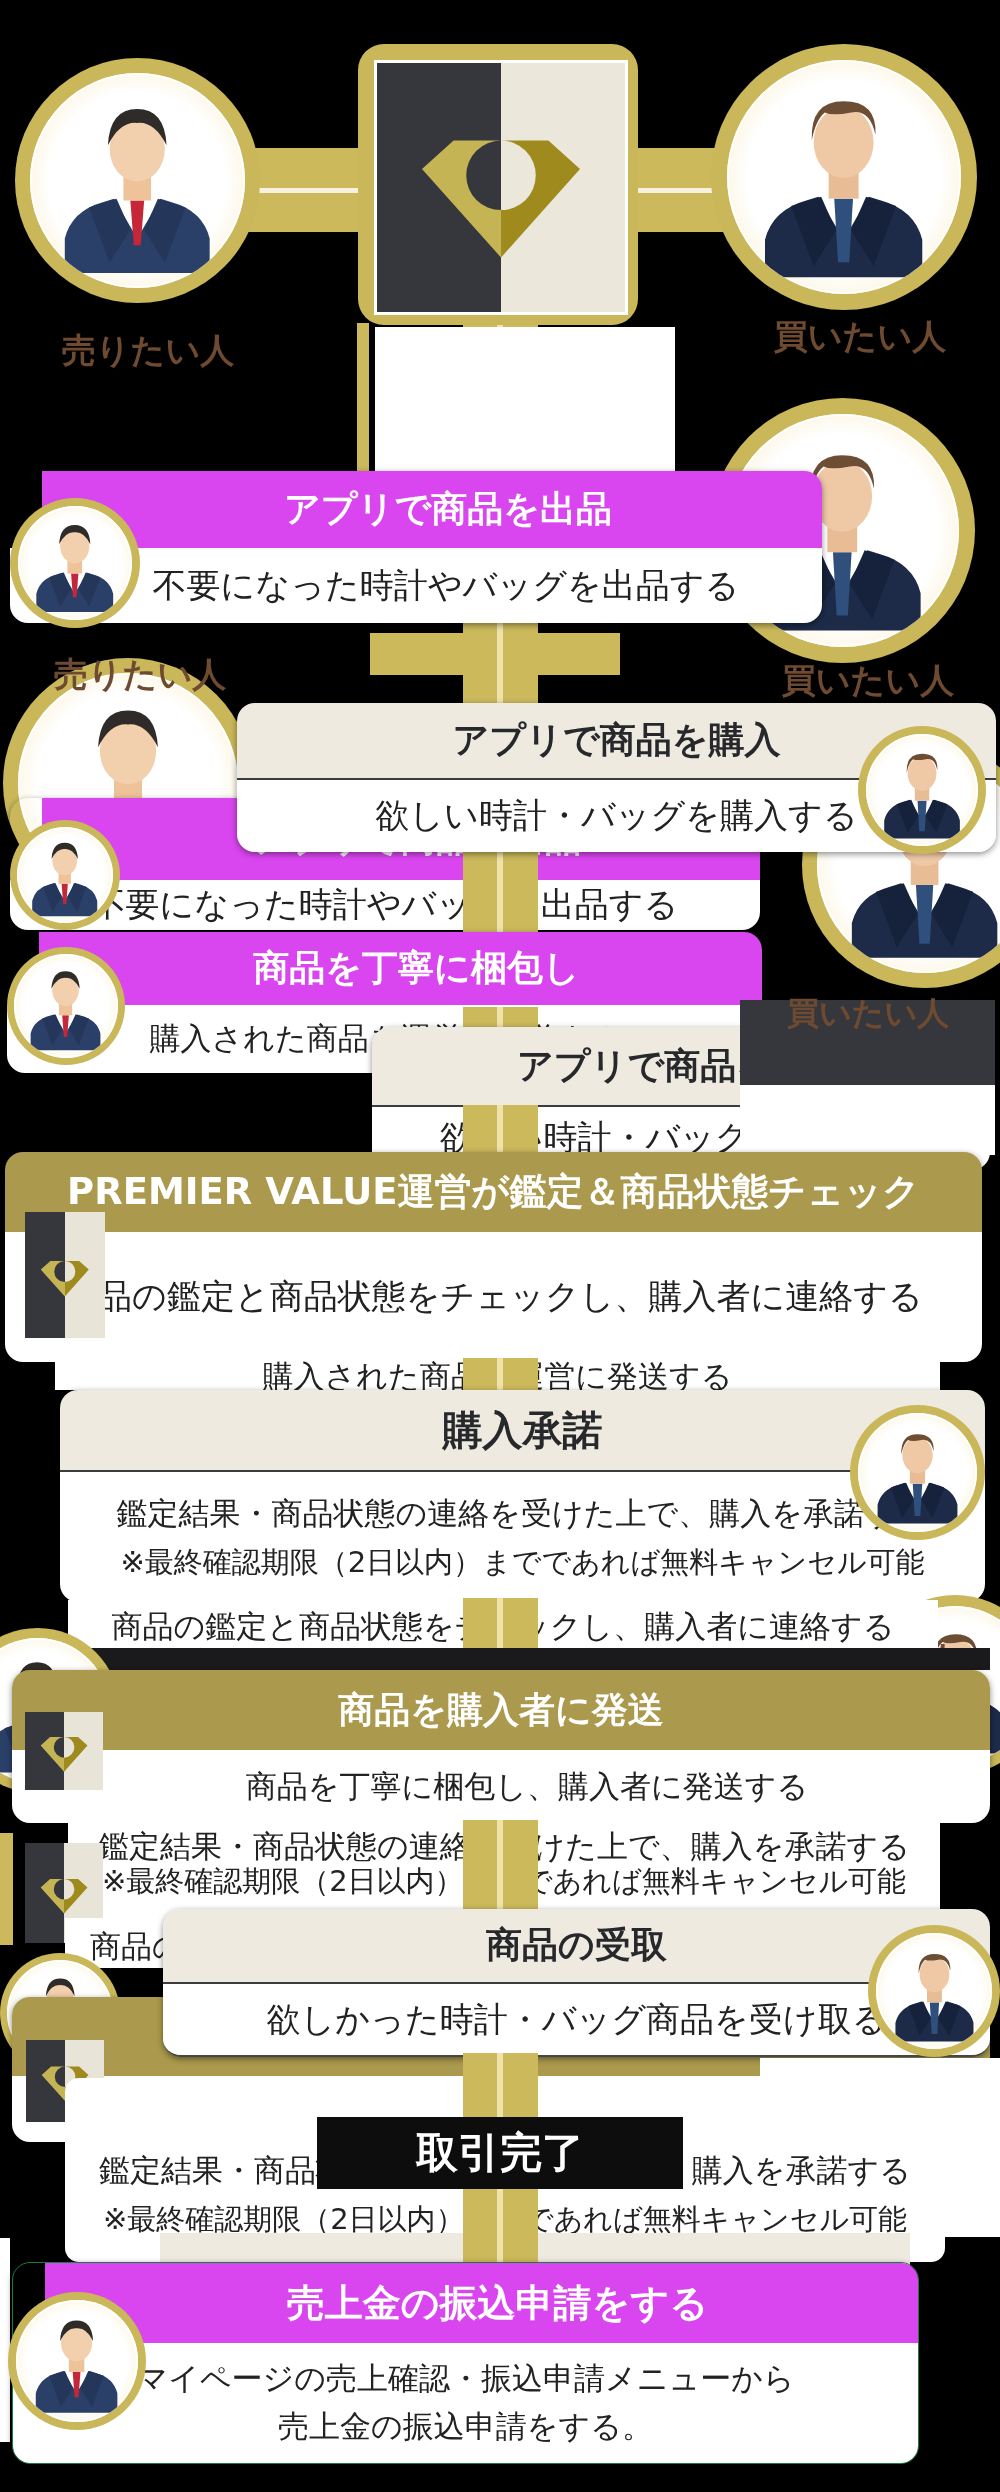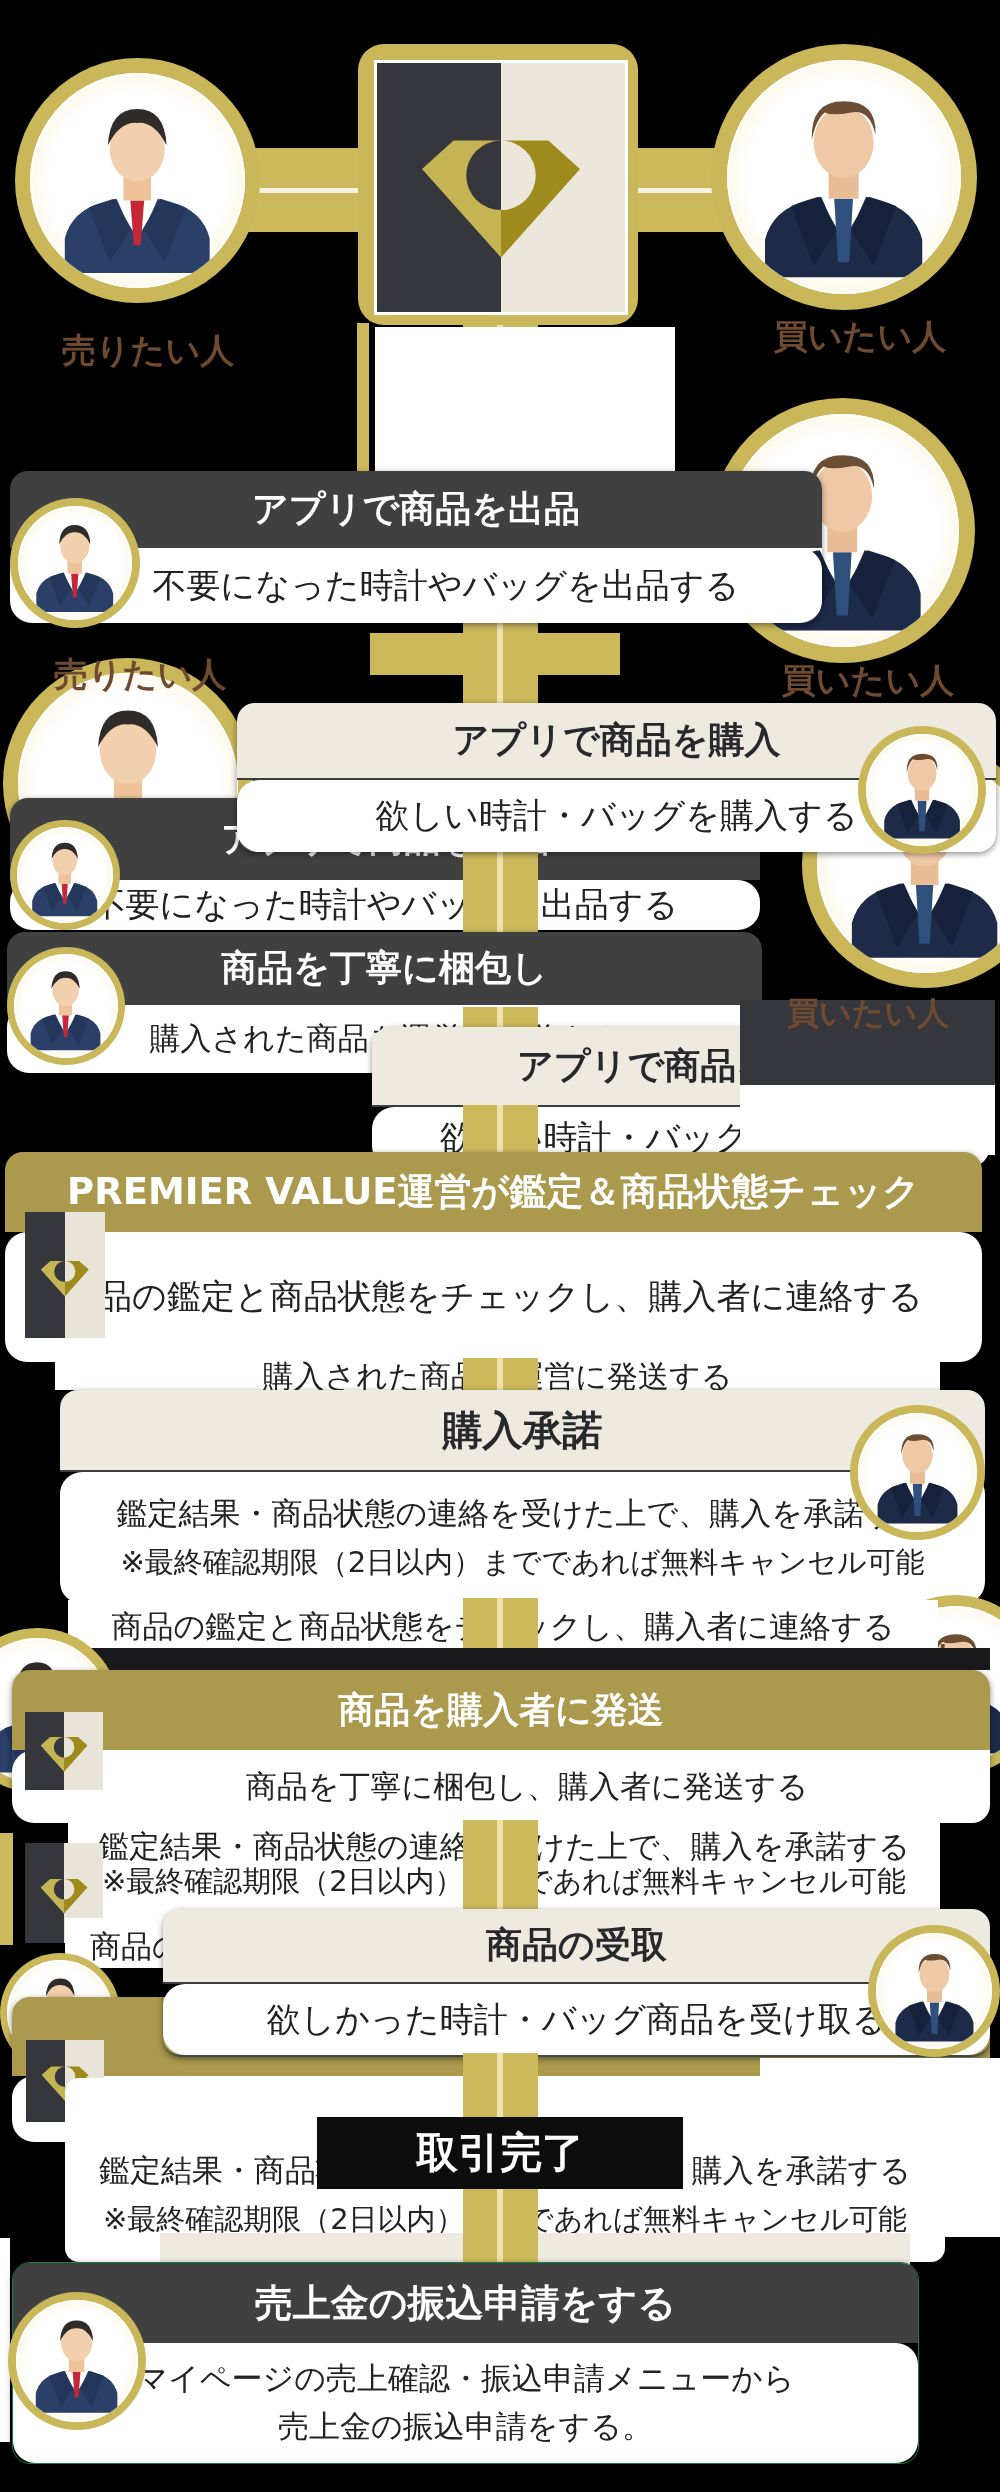--- a/index.html
+++ b/index.html
@@ -14,25 +14,25 @@
   .goldstrip{position:absolute;background:#cbb95b;}
   
   .disc{position:absolute;border-radius:50%;background:#c9b75a;overflow:hidden;}
   .disc .glow{position:absolute;left:6%;top:6%;width:88%;height:88%;border-radius:50%;
         background:radial-gradient(circle,#ffffff 58%,#fdf8ea 70%,rgba(201,183,90,.35) 88%,#c9b75a 100%);
         box-shadow:inset 0 0 0 2px rgba(255,255,255,.9);overflow:hidden;}
   .disc svg{position:absolute;left:10%;top:12%;width:80%;height:84%;}
   
   .card{position:absolute;border-radius:18px;overflow:hidden;box-shadow:0 2px 6px rgba(0,0,0,.45);}
   .hdr{width:100%;display:flex;align-items:center;justify-content:center;font-weight:bold;}
-  .hdr-dark{background:#404040;color:#fff;}
+  .hdr-dark{background:#d946ef;color:#fff;margin-left:32px;}
   .hdr-beige{background:#eeeae0;color:#27282c;border-bottom:2px solid #3c3c3c;}
   .hdr-gold{background:#ab9a4d;color:#fff;}
   .bd{width:100%;background:#fff;color:#222;display:flex;flex-direction:column;
-      align-items:center;justify-content:center;border-radius:22px;}
+      align-items:center;justify-content:center;}
   .t36{font-size:36px;} .t34{font-size:34px;} .t31{font-size:31px;} .t29{font-size:29px;}
   .lbl{position:absolute;font-size:34px;font-weight:bold;color:#6e4a30;text-align:center;}
   .frag{position:absolute;color:#222;white-space:nowrap;}
   .wrect{position:absolute;background:#fff;}
   .drect{position:absolute;background:#35373c;}
   .logo-sq{position:absolute;background:linear-gradient(90deg,#35373c 0 50%,#e9e4d8 50% 100%);
            display:flex;align-items:center;justify-content:center;}
   .logo-sq svg{width:72%;height:72%;}
 </style>
 </head>

